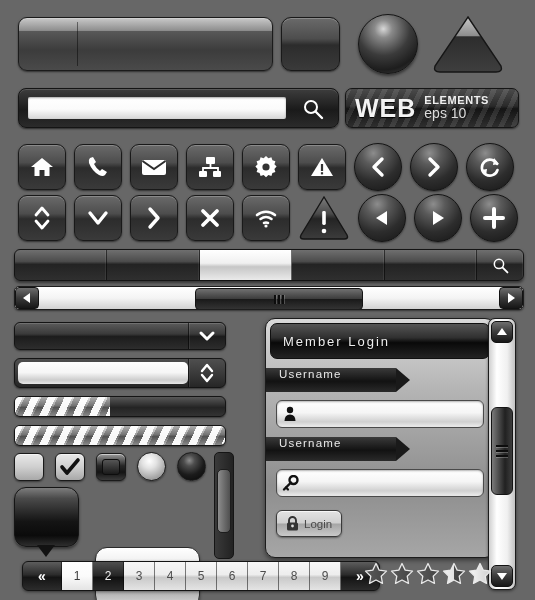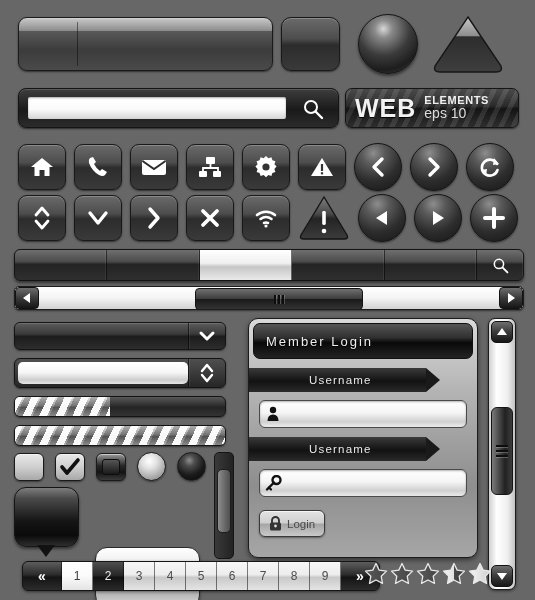--- a/index.html
+++ b/index.html
@@ -134,29 +134,29 @@
   .bubble .tail{position:absolute;bottom:-11px;left:34px;width:0;height:0;border-left:9px solid transparent;border-right:9px solid transparent;}
   #bubble-dark{left:14px;top:487px;width:63px;height:58px;
     background:linear-gradient(to bottom,#7d7d7d 0%,#4a4a4a 18%,#141414 58%,#0b0b0b 82%,#2e2e2e 100%);
     border:1px solid #151515;box-shadow:0 2px 3px rgba(0,0,0,.5);}
   #bubble-dark .tail{border-top:12px solid #121212;left:22px;}
   #bubble-light{left:95px;top:487px;width:103px;height:58px;
     background:linear-gradient(to bottom,#ffffff 0%,#e6e6e6 40%,#b4b4b4 78%,#d8d8d8 100%);
     border:1px solid #2b2b2b;box-shadow:0 2px 3px rgba(0,0,0,.45);}
 
   
-  #login-panel{left:248px;top:318px;width:228px;height:238px;border-radius:10px;overflow:hidden;
+  #login-panel{left:265px;top:318px;width:228px;height:238px;border-radius:10px;overflow:hidden;
     border:1px solid #1c1c1c;box-shadow:0 2px 5px rgba(0,0,0,.5);
     background:linear-gradient(to bottom,#d9d9d9 0%,#b4b4b4 30%,#8e8e8e 70%,#a6a6a6 100%);}
   #login-title{height:34px;margin:4px 4px 0 4px;border-radius:7px;display:flex;align-items:center;
     background:linear-gradient(to bottom,#555 0%,#303030 40%,#090909 55%,#232323 100%);
     border:1px solid #101010;}
   #login-title span{color:#ededed;font-size:13px;letter-spacing:2px;margin-left:12px;text-shadow:0 1px 1px #000;}
-  .fieldlabel{position:relative;height:24px;margin:9px 0 0 0;width:130px;display:flex;align-items:center;
-    background:linear-gradient(to bottom,#3a3a3a,#121212 55%,#2a2a2a);padding-left:47px;}
+  .fieldlabel{position:relative;height:24px;margin:9px 0 0 0;width:130px;display:flex;align-items:flex-start;
+    background:linear-gradient(to bottom,#3a3a3a,#121212 55%,#2a2a2a);}
   .fieldlabel:after{content:"";position:absolute;right:-14px;top:0;width:0;height:0;
     border-top:12px solid transparent;border-bottom:12px solid transparent;border-left:14px solid #1a1a1a;}
   .fieldlabel span{color:#e8e8e8;font-size:11.5px;letter-spacing:1.2px;margin-left:13px;}
   .inputrow{margin:8px 10px 0 10px;height:26px;border-radius:6px;display:flex;align-items:center;
     background:linear-gradient(to bottom,#ffffff,#f5f5f5 45%,#d0d0d0 80%,#ededed);
     border:1px solid #4a4a4a;box-shadow:inset 0 1px 2px rgba(0,0,0,.3);}
   .inputrow .fi{width:26px;display:flex;align-items:center;justify-content:center;}
   .inputrow input{flex:1;border:0;background:transparent;outline:none;font-size:11px;color:#333;}
   #login-actions{display:flex;gap:8px;margin:13px 10px 0 10px;}
   .lbtn{height:25px;border-radius:6px;display:flex;align-items:center;gap:5px;padding:0 9px;

